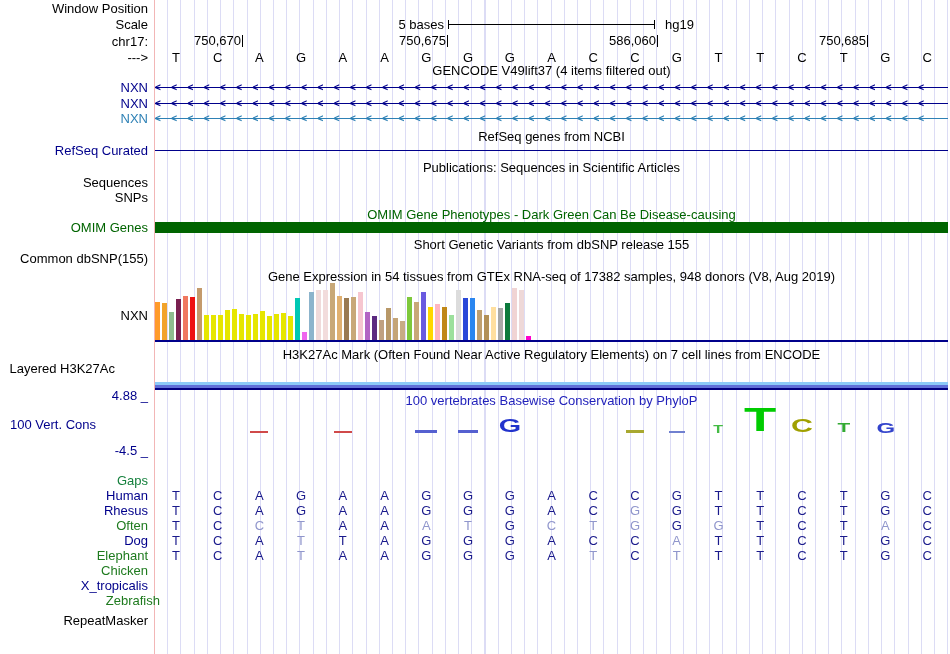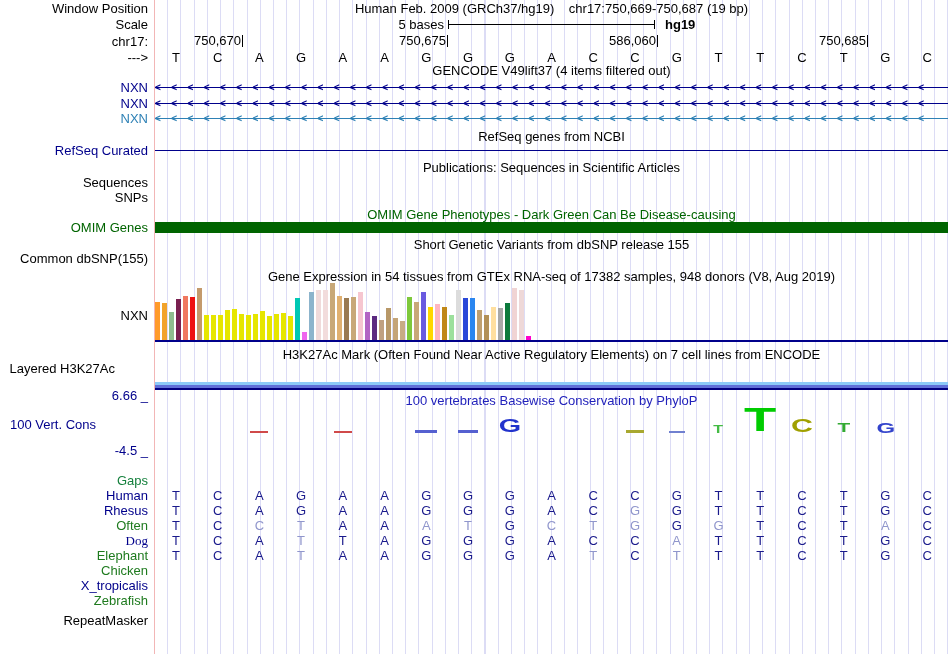--- a/index.html
+++ b/index.html
@@ -30,33 +30,29 @@
 </style>
 </head>
 <body>
 
 <div id="browser">
 
   <div class="grid"></div>
   <div class="pink-edge"></div>
 
   <div class="gutter-label" style="top:1px">Window Position</div>
-  <div class="center-title" style="top:1px">
-    <span>Human Feb. 2009 (GRCh37/hg19)</span>&nbsp;&nbsp;&nbsp;
-    <span>chr17:750,669-750,687 (19 bp)</span>
-  </div>
 
   <div class="gutter-label" style="top:17px">Scale</div>
   <div style="position:absolute;left:155px;top:17px;width:793px;height:15px;">
     <span style="position:absolute;right:504px;top:0;line-height:15px;">5 bases</span>
     <span class="scale-line" style="left:293px;top:7px;width:207px;">
       <span class="scale-end" style="left:0;"></span>
       <span class="scale-end" style="right:0;"></span>
     </span>
-    <span style="position:absolute;left:510px;top:0;line-height:15px;font-weight:bold;">hg19</span>
+    <span style="position:absolute;left:510px;top:0;line-height:15px;">hg19</span>
   </div>
 
   <div class="gutter-label" style="top:34px">chr17:</div>
   <div style="position:absolute;left:155px;top:34px;width:793px;height:15px;">
       <span class="tick-num" style="right: 707px;">750,670</span>
       <span class="tick-bar" style="left: 87px;"></span>
       <span class="tick-num" style="right: 502px; text-align: center;">750,675</span>
       <span class="tick-bar" style="left: 292px;"></span>
       <span class="tick-num" style="right: 292px;">586,060</span>
       <span class="tick-bar" style="left: 502px;"></span>
@@ -179,21 +175,21 @@
   <div class="hline" style="top:340px;height:2px;background:#00008b;"></div>
 
   <div class="center-title" style="top:347px">H3K27Ac Mark (Often Found Near Active Regulatory Elements) on 7 cell lines from ENCODE</div>
   <div class="gutter-label" style="top:361px;width:115px;">Layered H3K27Ac</div>
   <div class="hline" style="top:382px;height:8px;">
     <div style="height:3px;background:#8ccaf8;"></div>
     <div style="height:3px;background:#6070d8;"></div>
     <div style="height:2px;background:#000080;"></div>
   </div>
 
-  <div class="gutter-label navy" style="top:388px">6.66 _</div>
+  <div class="gutter-label navy" style="top:388px">4.88 _</div>
   <div class="center-title" style="top:393px;color:#2222bb;">100 vertebrates Basewise Conservation by PhyloP</div>
   <div class="gutter-label navy" style="top:417px;width:105px;text-align:left;left:10px;">100 Vert. Cons</div>
   <div class="gutter-label navy" style="top:443px">-4.5 _</div>
   <div style="position:absolute;left:155px;top:390px;width:793px;height:60px;">
       <div class="logo-cell" style="left: 83.4737px; width: 41.7368px; bottom: 17px; height: 40px;">
         <div style="width: 18px; height: 2px; background: rgb(208, 74, 74);"></div>
       </div>
       <div class="logo-cell" style="left: 166.947px; width: 41.7368px; bottom: 17px; height: 40px;">
         <div style="width: 18px; height: 2px; background: rgb(208, 74, 74);"></div>
       </div>
@@ -293,21 +289,21 @@
         <span class="base-cell alnL dimL" style="left: 614.105px; width: 41.7368px;">G</span>
         <span class="base-cell alnL" style="left: 655.842px; width: 41.7368px;">G</span>
         <span class="base-cell alnL dimL" style="left: 697.579px; width: 41.7368px;">G</span>
         <span class="base-cell alnL" style="left: 739.316px; width: 41.7368px;">T</span>
         <span class="base-cell alnL" style="left: 781.053px; width: 41.7368px;">C</span>
         <span class="base-cell alnL" style="left: 822.789px; width: 41.7368px;">T</span>
         <span class="base-cell alnL dimL" style="left: 864.526px; width: 41.7368px;">A</span>
         <span class="base-cell alnL" style="left: 906.263px; width: 41.7368px;">C</span>
       </div>
       <div style="position: absolute; left: 0px; top: 533px; width: 950px; height: 15px;">
-        <span style="position: absolute; left: 0px; width: 148px; text-align: right; line-height: 15px; color: rgb(0, 0, 139); font-family: Liberation Serif, serif;">Dog</span>
+        <span style="position: absolute; left: 0px; width: 148px; text-align: right; line-height: 15px; color: rgb(0, 0, 139);">Dog</span>
         <span class="base-cell alnL" style="left: 155px; width: 41.7368px;">T</span>
         <span class="base-cell alnL" style="left: 196.737px; width: 41.7368px;">C</span>
         <span class="base-cell alnL" style="left: 238.474px; width: 41.7368px;">A</span>
         <span class="base-cell alnL dimL" style="left: 280.211px; width: 41.7368px;">T</span>
         <span class="base-cell alnL" style="left: 321.947px; width: 41.7368px;">T</span>
         <span class="base-cell alnL" style="left: 363.684px; width: 41.7368px;">A</span>
         <span class="base-cell alnL" style="left: 405.421px; width: 41.7368px;">G</span>
         <span class="base-cell alnL" style="left: 447.158px; width: 41.7368px;">G</span>
         <span class="base-cell alnL" style="left: 488.895px; width: 41.7368px;">G</span>
         <span class="base-cell alnL" style="left: 530.632px; width: 41.7368px;">A</span>
@@ -343,19 +339,19 @@
         <span class="base-cell alnL" style="left: 864.526px; width: 41.7368px;">G</span>
         <span class="base-cell alnL" style="left: 906.263px; width: 41.7368px;">C</span>
       </div>
       <div style="position: absolute; left: 0px; top: 563px; width: 950px; height: 15px;">
         <span style="position: absolute; left: 0px; width: 148px; text-align: right; line-height: 15px; color: rgb(30, 122, 30);">Chicken</span>
       </div>
       <div style="position: absolute; left: 0px; top: 578px; width: 950px; height: 15px;">
         <span style="position: absolute; left: 0px; width: 148px; text-align: right; line-height: 15px; color: rgb(0, 0, 139);">X_tropicalis</span>
       </div>
       <div style="position: absolute; left: 0px; top: 593px; width: 950px; height: 15px;">
-        <span style="position: absolute; left: 0px; width: 148px; text-align: right; line-height: 15px; color: rgb(30, 122, 30);">Zebrafish</span>
+        <span style="position: absolute; left: 12px; width: 148px; text-align: right; line-height: 15px; color: rgb(30, 122, 30);">Zebrafish</span>
       </div>
     </div>
 
   <div class="gutter-label" style="top:613px">RepeatMasker</div>
 
 </div>
 
 </body></html>

